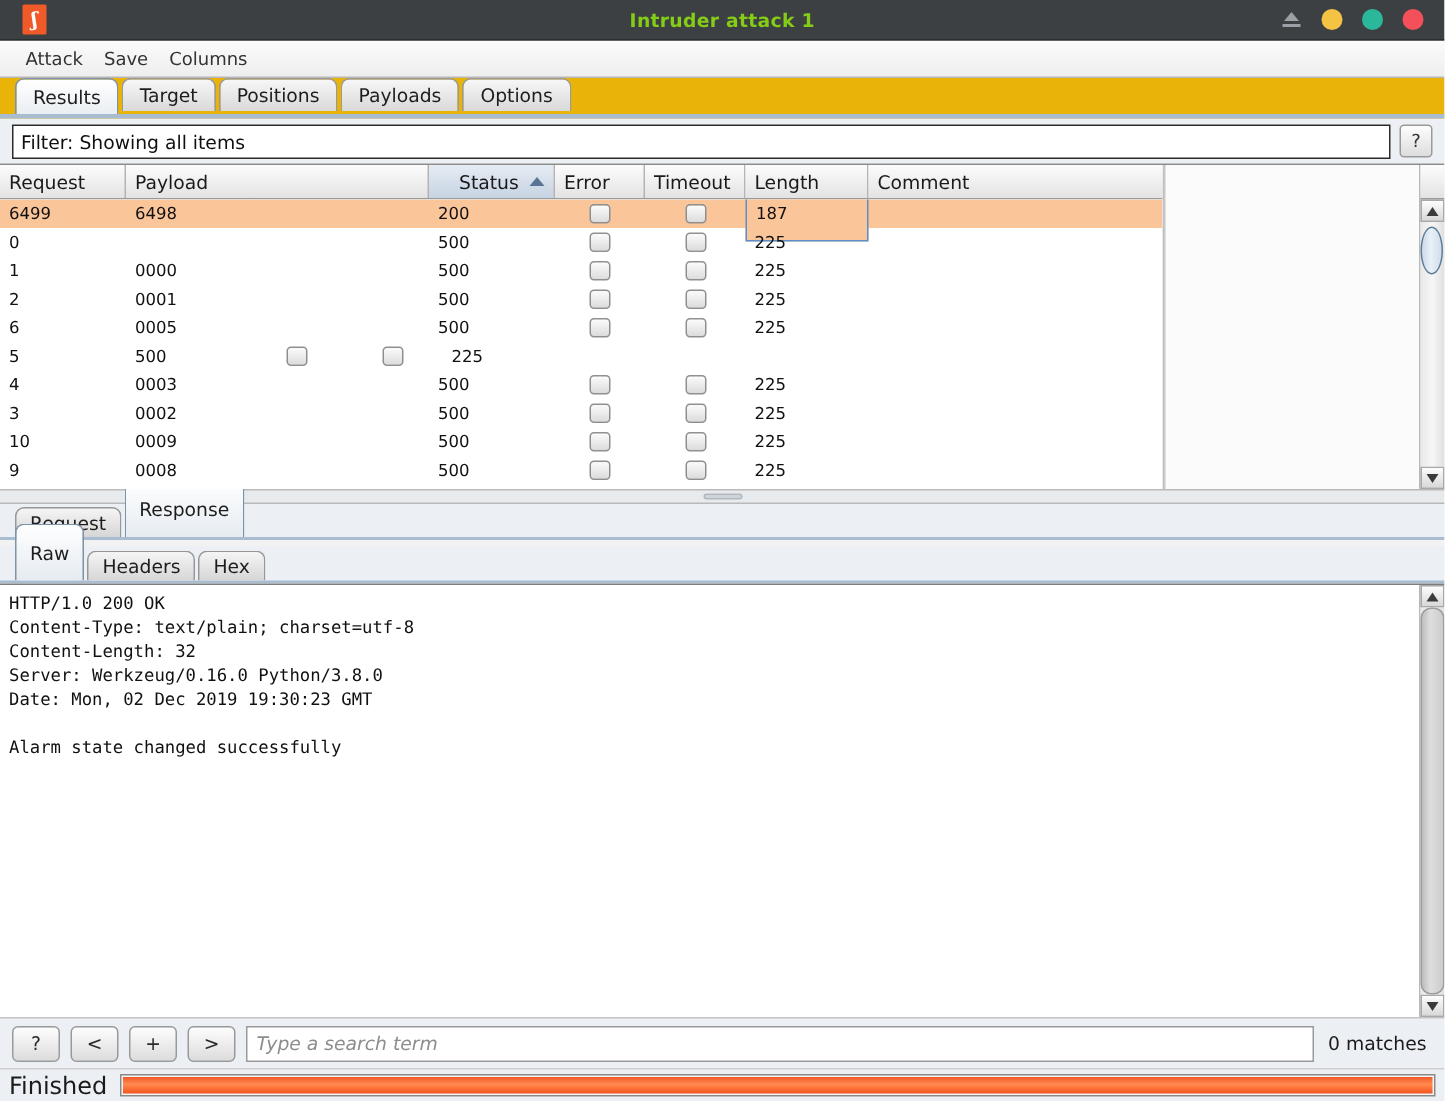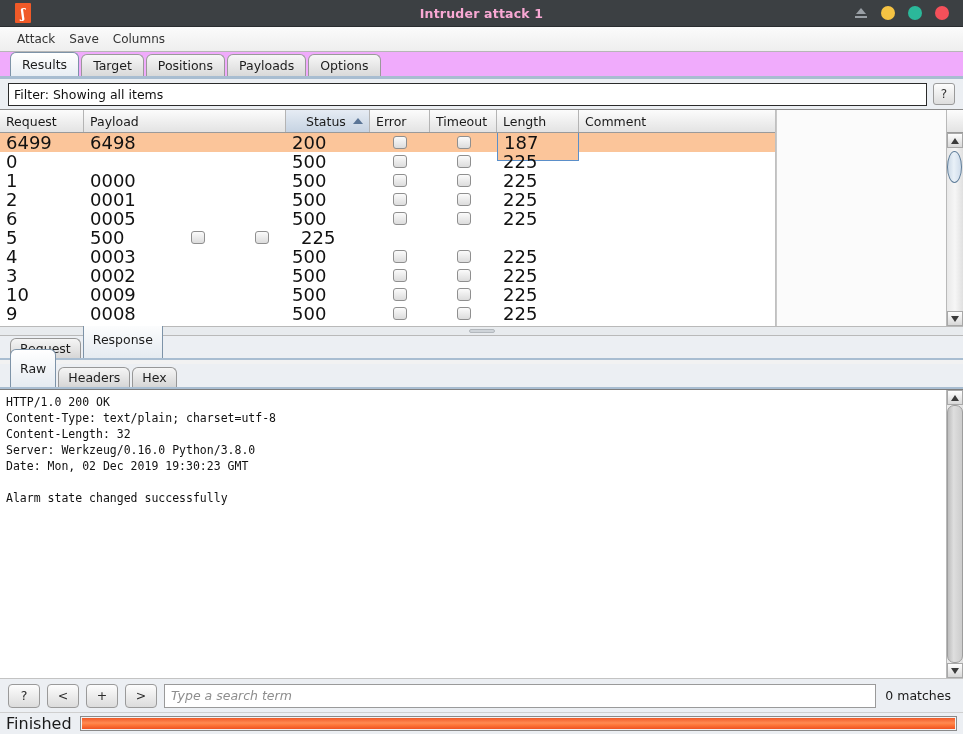--- a/index.html
+++ b/index.html
@@ -40,21 +40,21 @@
     color: #ffffff;
     font-size: 13px;
     font-weight: bold;
     line-height: 1;
     font-family: "DejaVu Serif", serif;
   }
   .title-text {
     position: absolute;
     left: 0; right: 0;
     text-align: center;
-    color: #f9a8d4;
+    color: #84cc16;
     font-size: 12.5px;
     font-weight: bold;
     letter-spacing: 0.2px;
     pointer-events: none;
   }
   .win-controls {
     margin-left: auto;
     display: flex; align-items: center;
     gap: 13px;
     padding-right: 14px;
@@ -92,22 +92,22 @@
   .menu-item {
     padding: 3px 7px;
     color: #333;
     font-size: 12px;
     cursor: default;
   }
 
   
   .tabstrip {
     height: 27px; min-height: 27px;
-    background: #f0abfc;
-    display: flex; align-items: flex-end;
+    background: #eab308;
+    display: flex; align-items: flex-start;
     padding-left: 10px;
     position: relative;
     border-bottom: 3px solid #a8bdd1;
   }
   .tab {
     height: 22px;
     padding: 0 11px;
     display: flex; align-items: center;
     font-size: 12.5px;
     color: #1d1d1d;
@@ -202,21 +202,21 @@
   }
   .tbody {
     flex: 1;
     overflow: hidden;
     background: #ffffff;
   }
   .trow {
     display: flex;
     height: 19px; min-height: 19px;
     align-items: center;
-    font-size: 18px;
+    font-size: 11px;
     color: #111;
   }
   .trow.selected { background: #fbc59a; }
   .td {
     padding: 0 6px;
     height: 19px;
     display: flex; align-items: center;
     overflow: hidden; white-space: nowrap;
     flex: none;
   }

